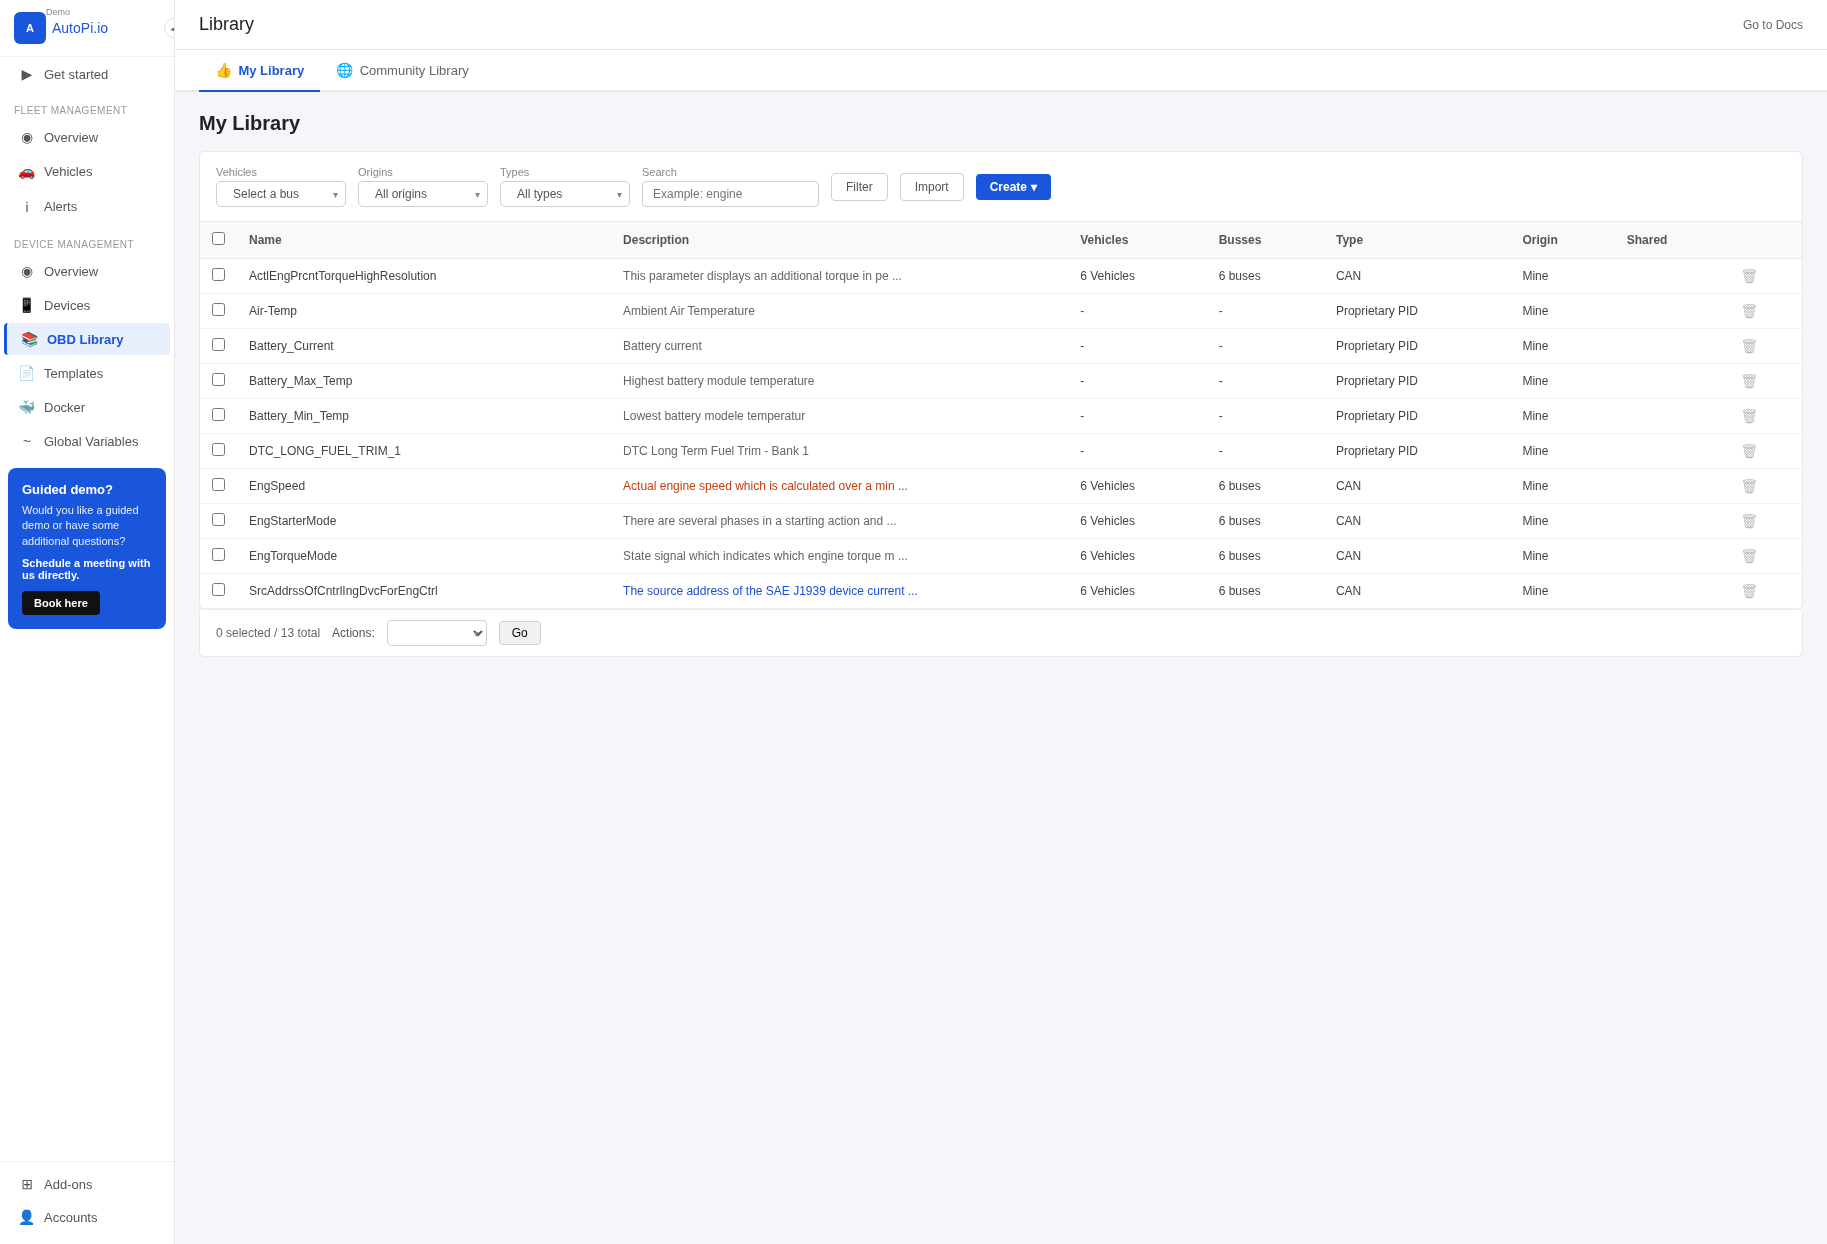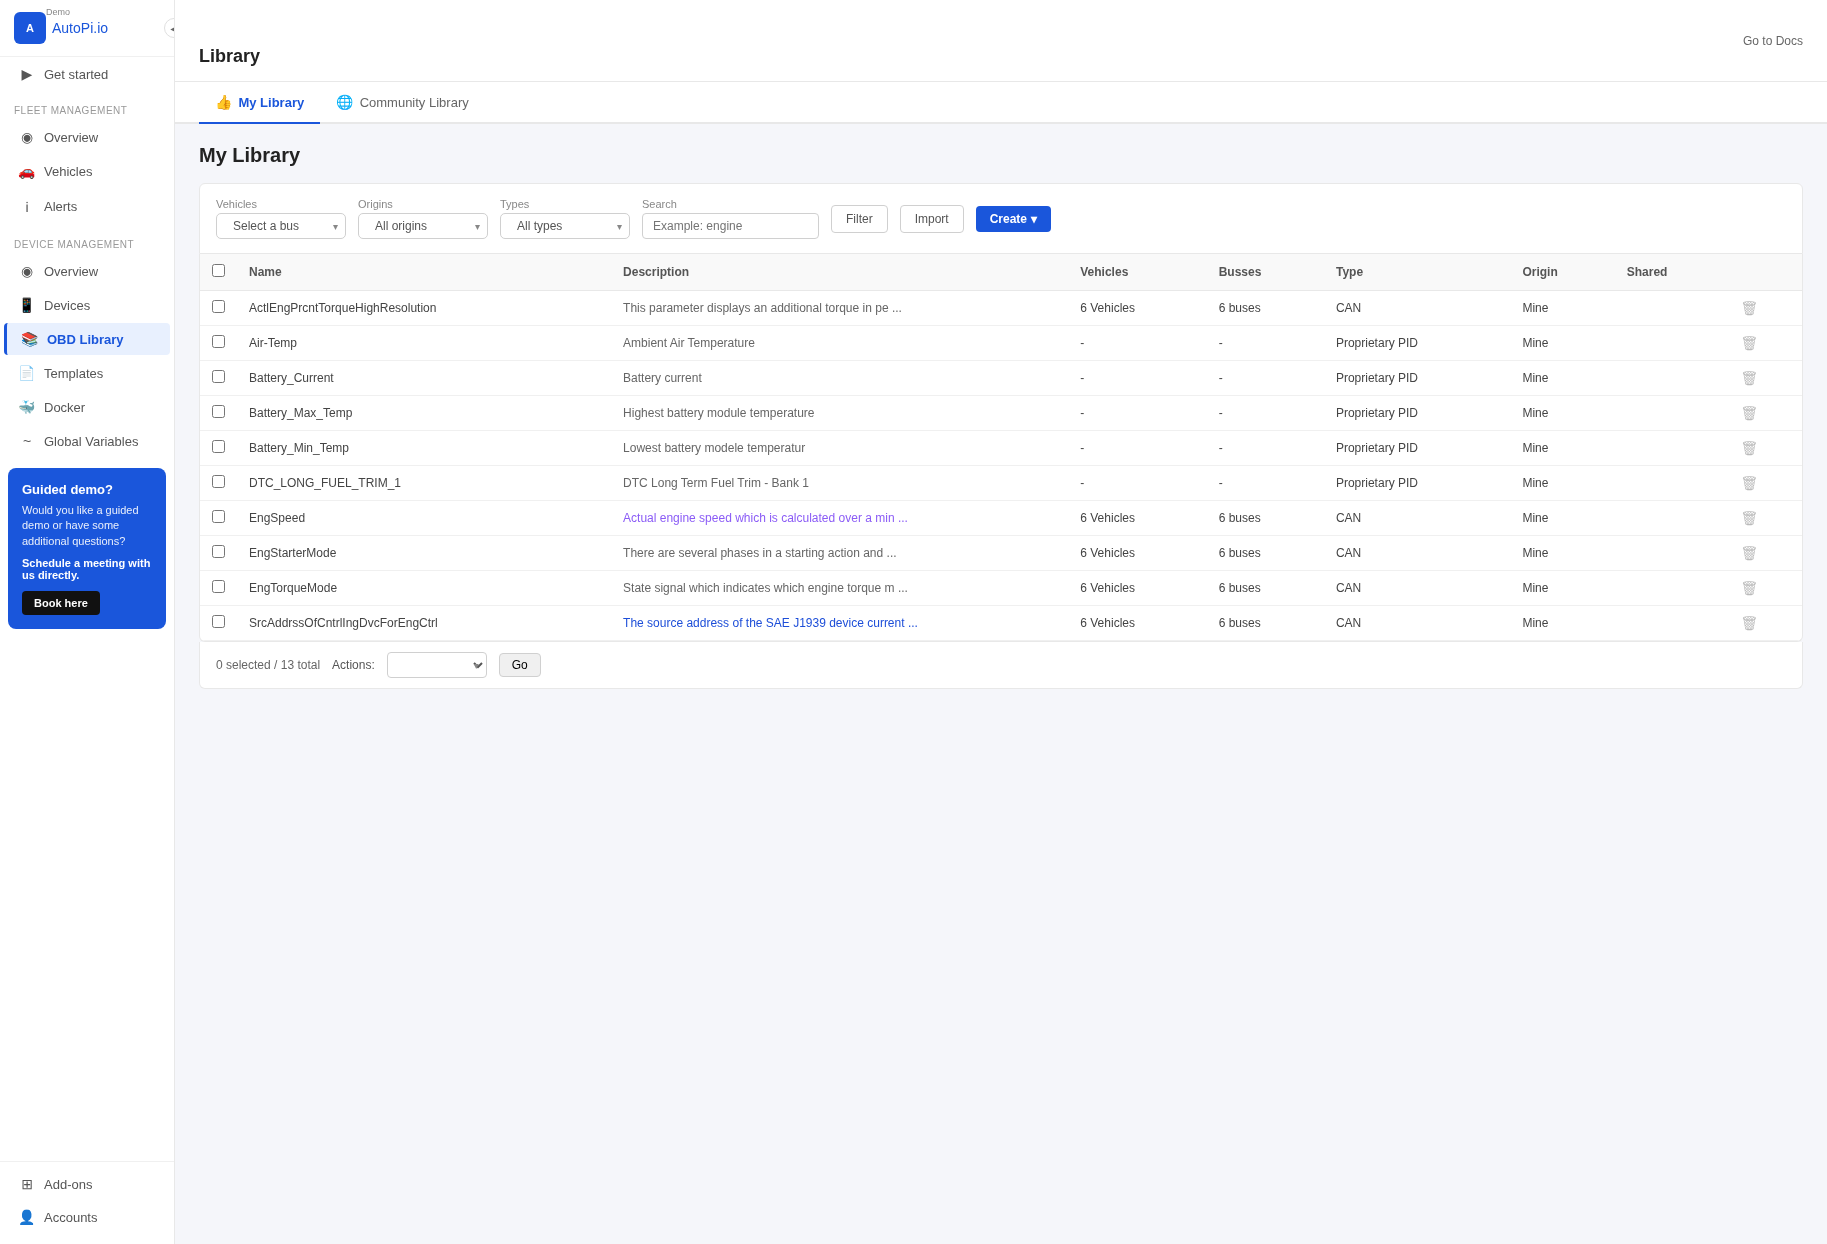--- a/index.html
+++ b/index.html
@@ -80,21 +80,21 @@
     }
 
     .page-header {
       background: #fff;
       padding: 14px 24px;
       border-bottom: 1px solid #e8e8e8;
       display: flex;
       align-items: center;
       justify-content: space-between;
     }
-    .page-title { font-size: 18px; font-weight: 700; color: #222; margin-top: 32px; }
+    .page-title { font-size: 18px; font-weight: 400; color: #222; }
     .go-to-docs { font-size: 12px; color: #666; cursor: pointer; background: none; border: none; }
 
     .tabs-bar {
       background: #fff;
       padding: 0 24px;
       border-bottom: 2px solid #e8e8e8;
       display: flex;
       gap: 0;
     }
     .tab {
@@ -440,21 +440,21 @@
       <td></td>
       <td>
         <span class="delete-icon">🗑</span>
       </td>
     </tr>
             <tr>
       <td class="cb-cell">
         <input type="checkbox" style="">
       </td>
       <td>EngSpeed</td>
-      <td style="color:#8b5cf6;max-width:260px;overflow:hidden;text-overflow:ellipsis;white-space:nowrap;">Actual engine speed which is calculated over a min ...</td>
+      <td style="color:#c2410c;max-width:260px;overflow:hidden;text-overflow:ellipsis;white-space:nowrap;">Actual engine speed which is calculated over a min ...</td>
       <td>6 Vehicles</td>
       <td>6 buses</td>
       <td>CAN</td>
       <td>Mine</td>
       <td></td>
       <td>
         <span class="delete-icon">🗑</span>
       </td>
     </tr>
             <tr>

